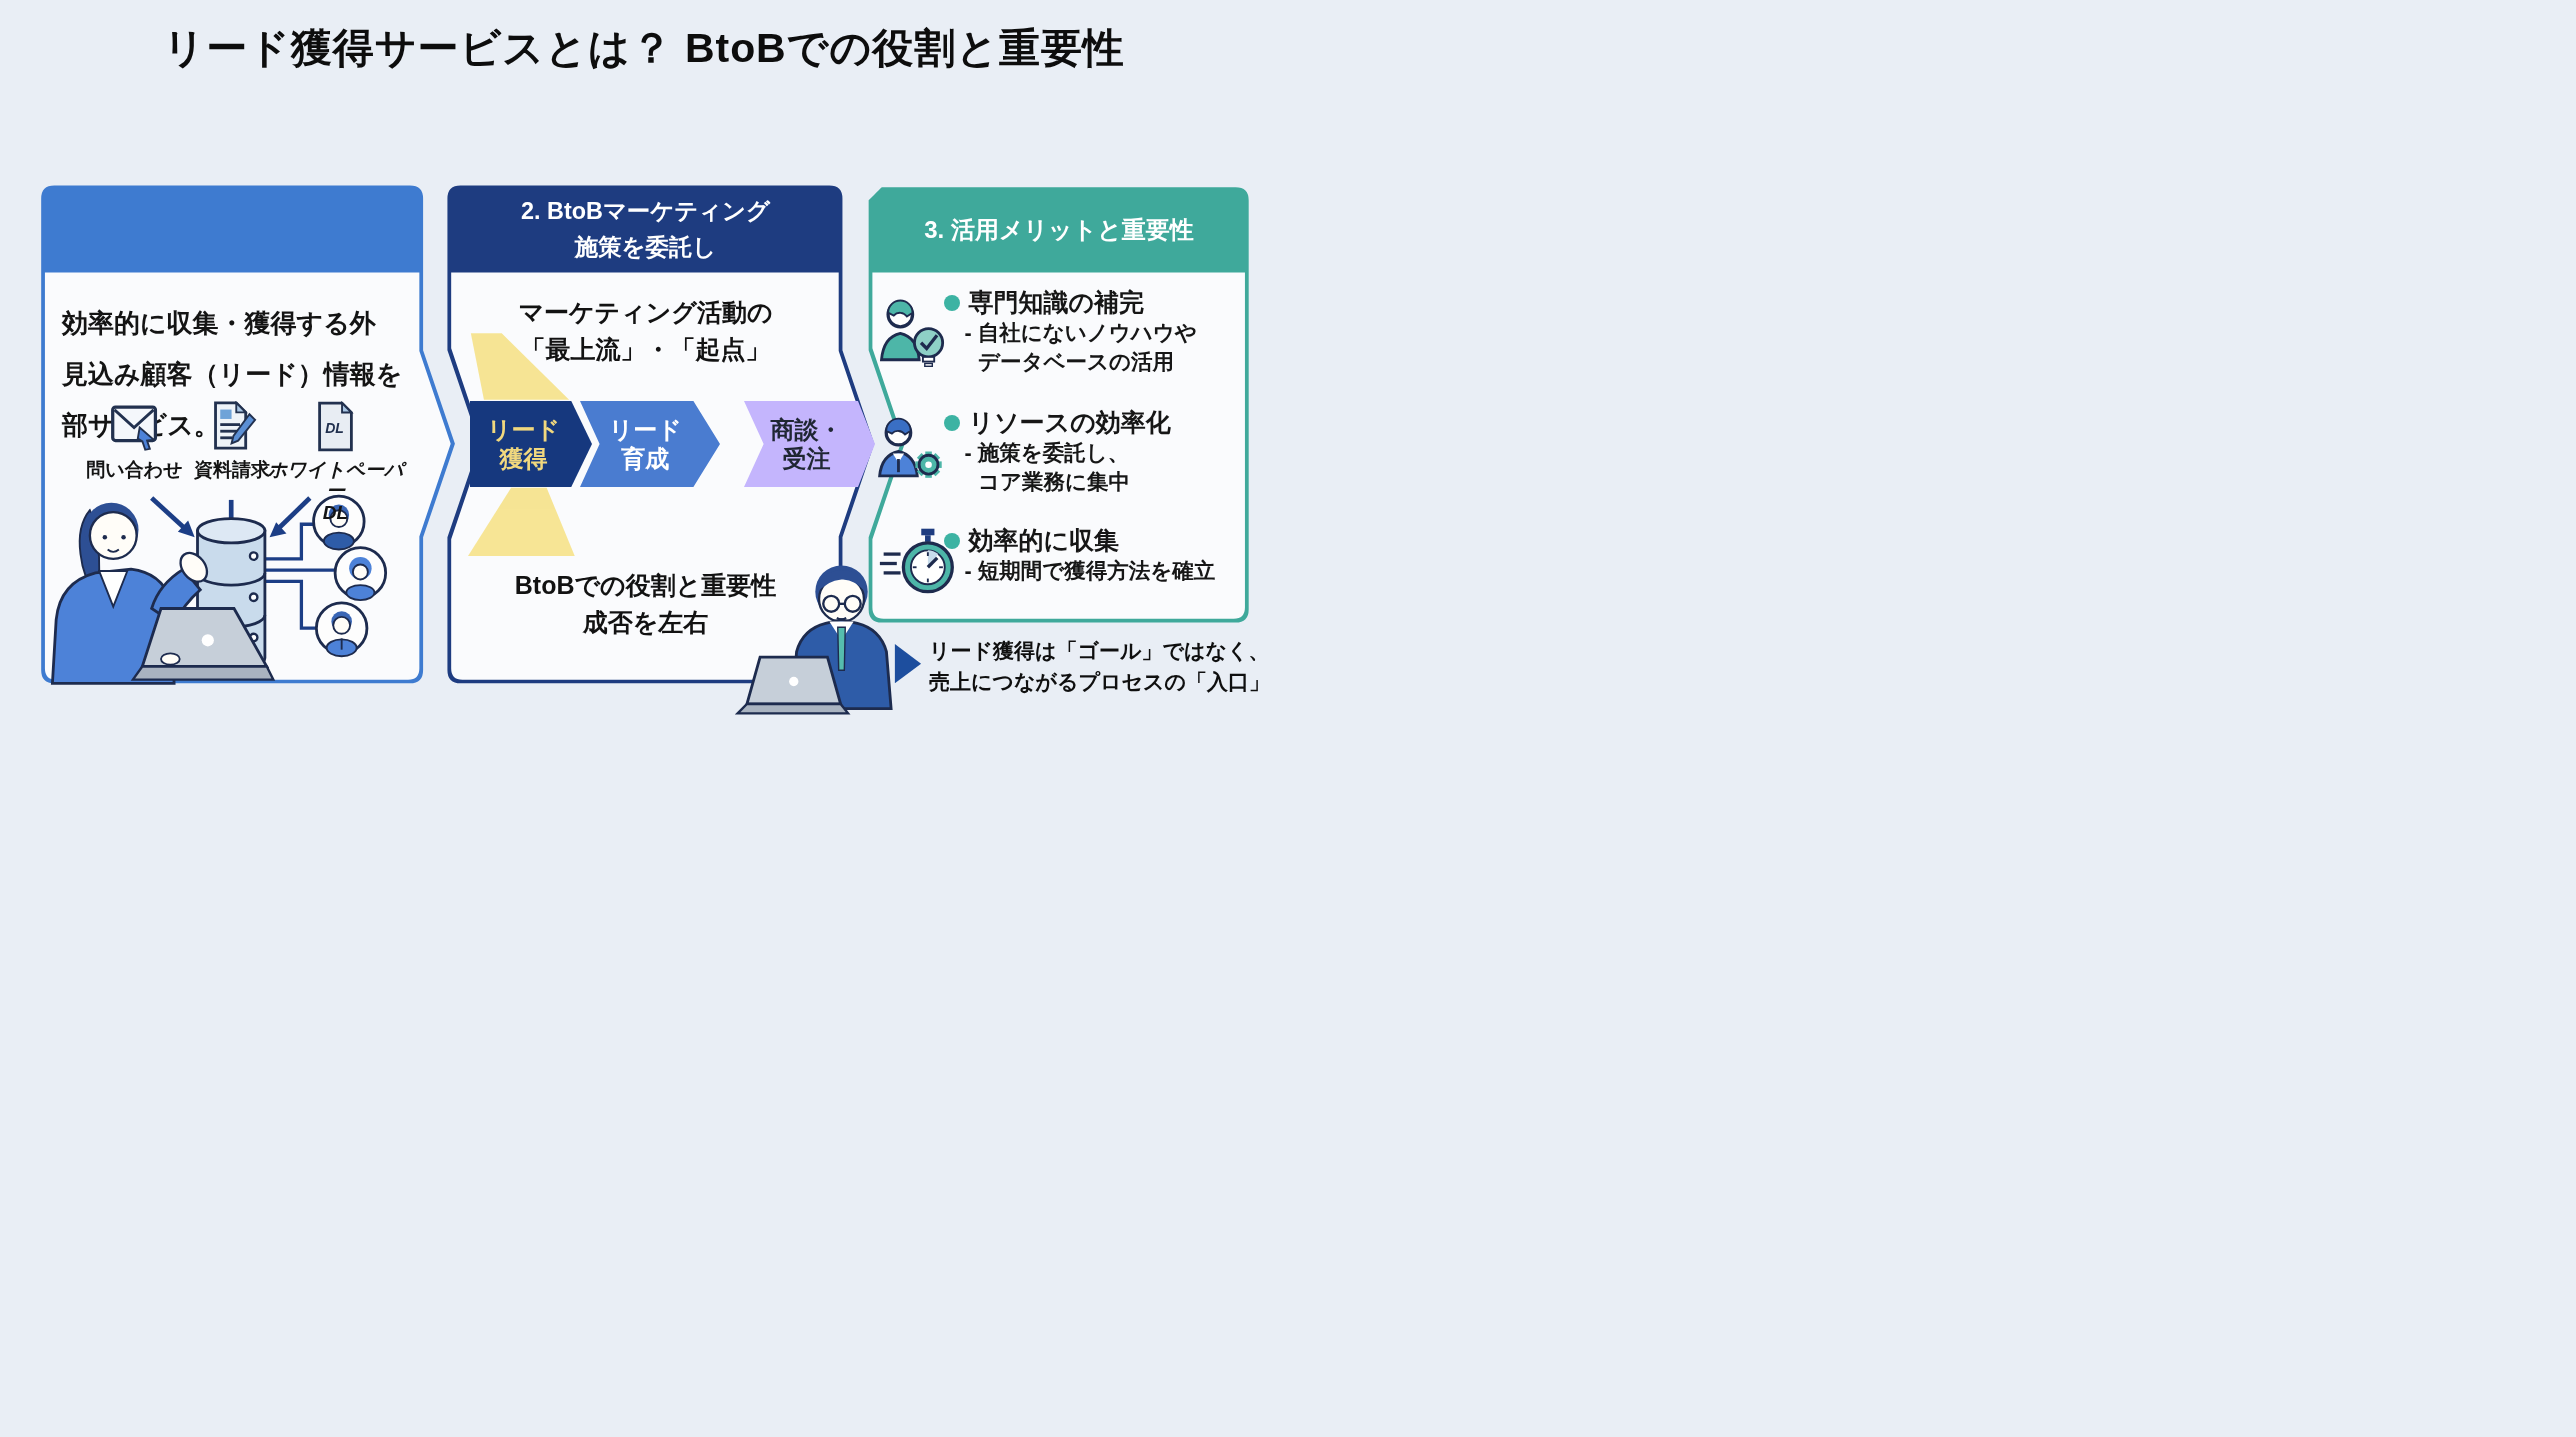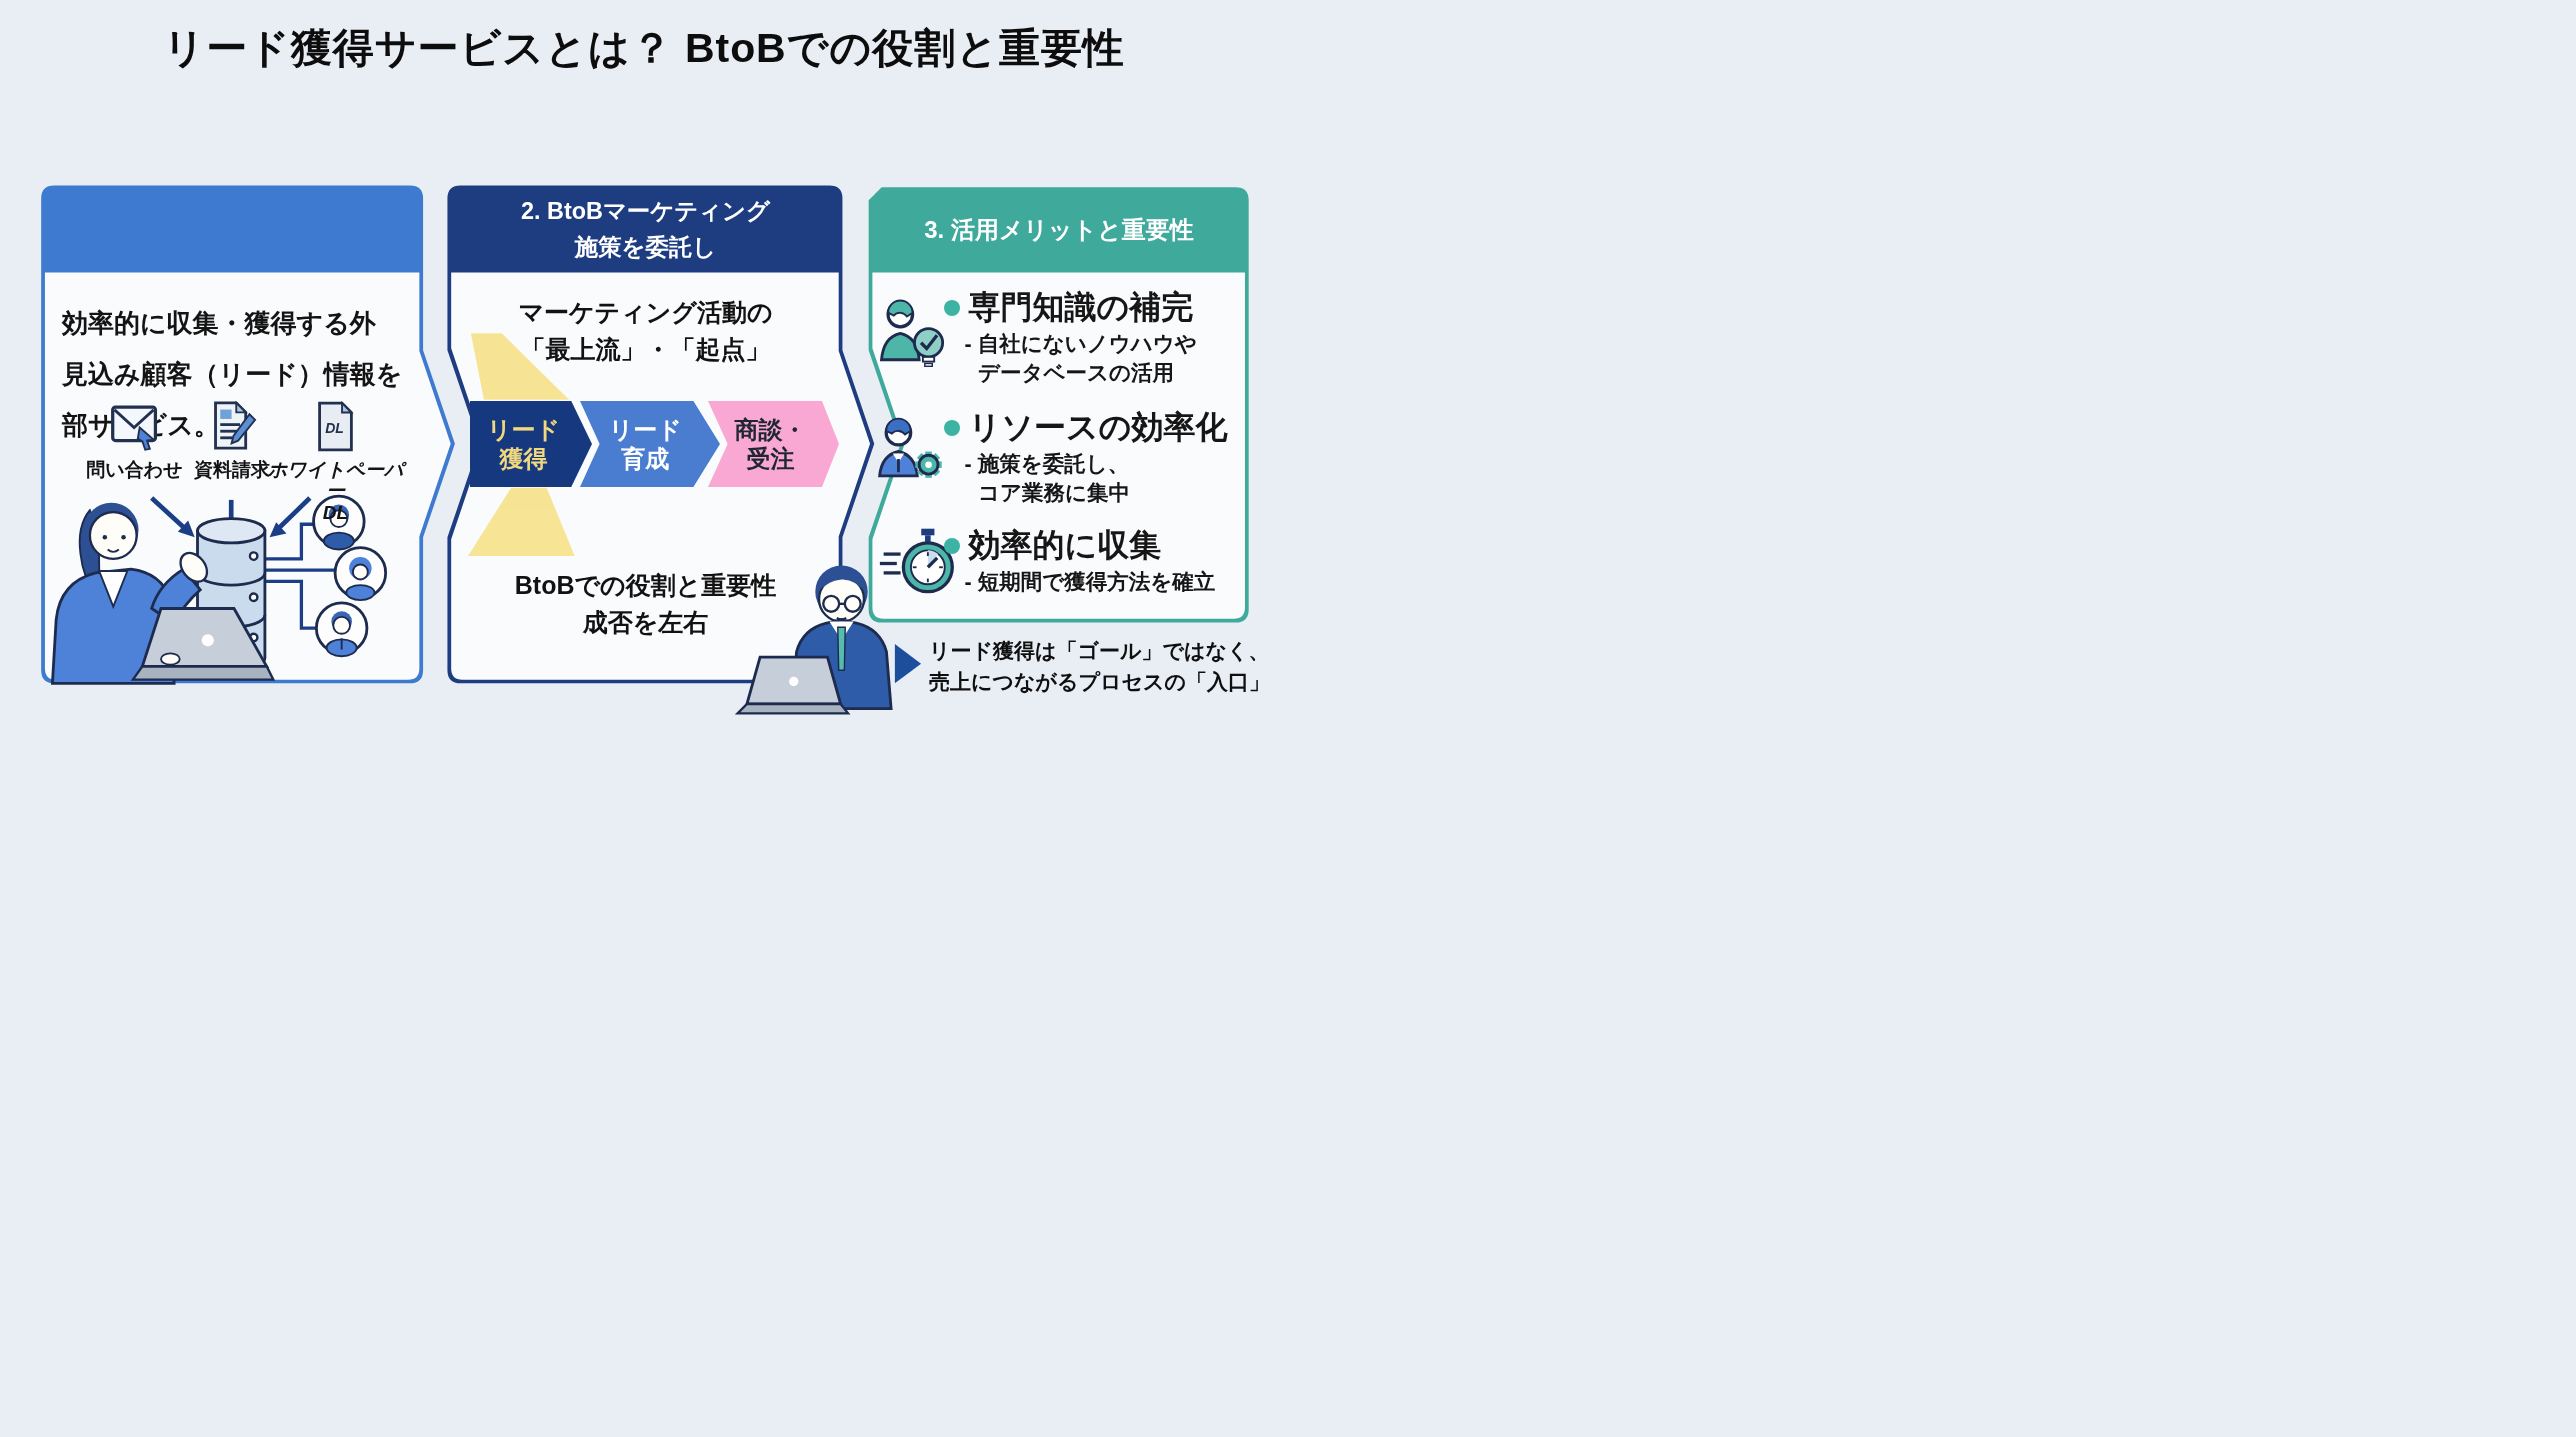--- a/index.html
+++ b/index.html
@@ -34,28 +34,28 @@
 
   
   .p2-top{left:447px;top:294px;width:397px;text-align:center;font-size:25px;line-height:37px;font-weight:800;color:#121212;}
   .p2-bottom{left:447px;top:567px;width:397px;text-align:center;font-size:25px;line-height:37px;font-weight:800;color:#121212;}
   .step{top:401px;height:86px;display:flex;flex-direction:column;align-items:center;justify-content:center;
         font-size:24px;line-height:29px;font-weight:800;text-align:center;}
   .step1{left:470px;width:122px;background:#16387e;color:#f1d87e;padding-right:15px;box-sizing:border-box;
          clip-path:polygon(0 0,83% 0,100% 50%,83% 100%,0 100%);}
   .step2{left:580px;width:140px;background:#4a7cd0;color:#ffffff;padding-left:11.2px;padding-right:20.6px;box-sizing:border-box;
          clip-path:polygon(0 0,81% 0,100% 50%,81% 100%,0 100%,14% 50%);}
-  .step3{left:708px;width:131px;background:#f9a8d4;color:#1f2633;padding-left:11.2px;padding-right:17px;box-sizing:border-box;
+  .step3{left:744px;width:131px;background:#c4b5fd;color:#1f2633;padding-left:11.2px;padding-right:17px;box-sizing:border-box;
          clip-path:polygon(0 0,87% 0,100% 50%,87% 100%,0 100%,15% 50%);}
 
   
   .benefit{color:#161616;}
   .b-row{display:flex;align-items:center;gap:8.4px;}
   .dot{width:16px;height:16px;border-radius:50%;background:#3cb3a3;flex:0 0 auto;}
-  .b-title{font-size:32px;font-weight:800;}
+  .b-title{font-size:25px;font-weight:800;}
   .b-desc{font-size:21.5px;font-weight:800;line-height:29px;margin-left:20.6px;}
   .b-desc2{margin-left:34px;}
   .b1{left:944px;top:286px;}
   .b2{left:944px;top:406px;}
   .b3{left:944px;top:524px;}
   .bicon{width:79px;height:79px;}
   .i1{left:874px;top:292px;}
   .i2{left:874px;top:412px;}
   .i3{left:878px;top:524px;}
 

